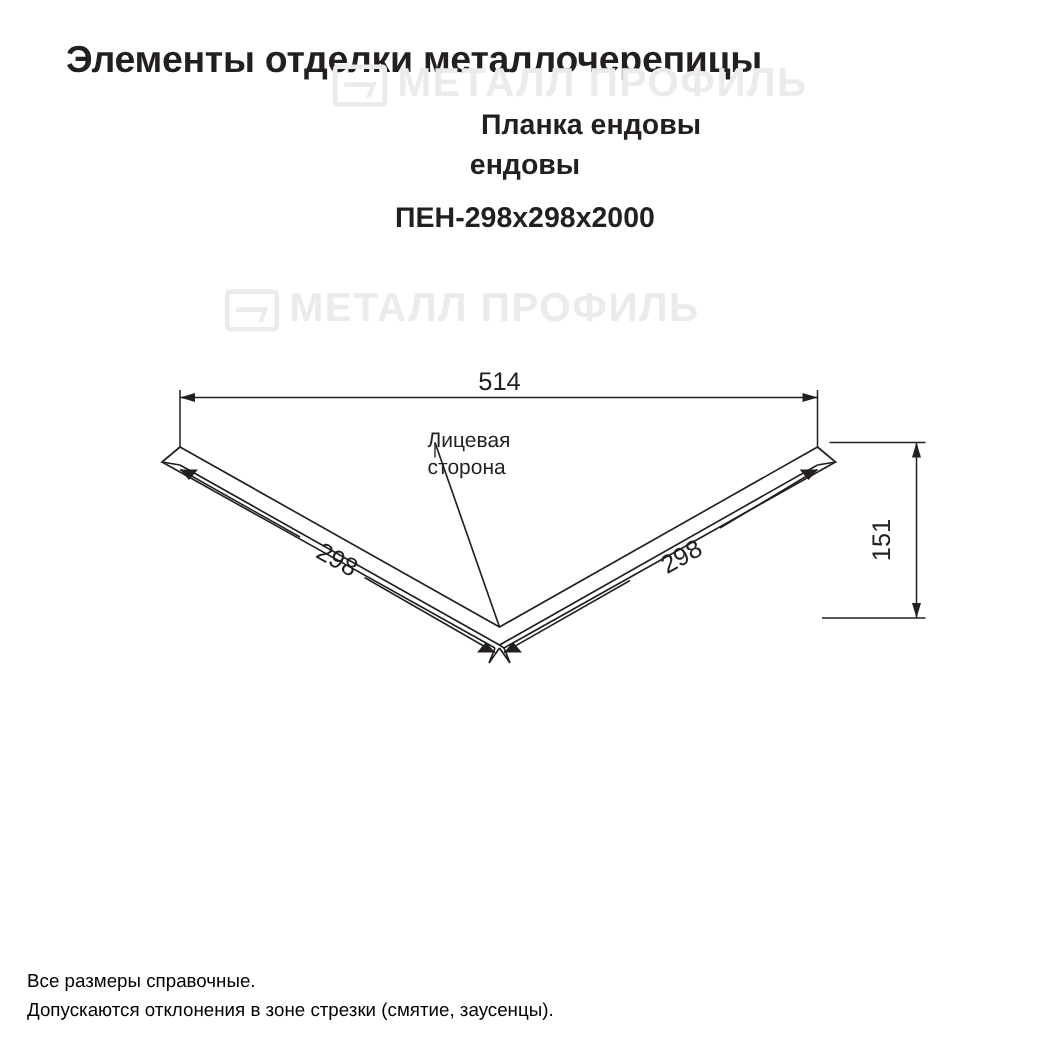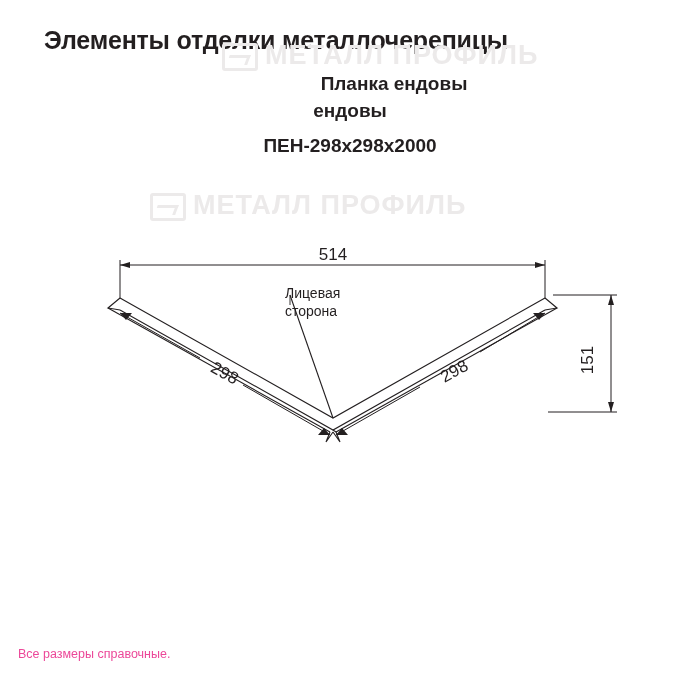--- a/index.html
+++ b/index.html
@@ -98,21 +98,21 @@
   }
   .wm1 { left: 222px; top: 40px; }
   .wm2 { left: 150px; top: 190px; }
   .footnotes {
     position: absolute;
     left: 18px;
     top: 645px;
     width: 660px;
     font-size: 12.5px;
     line-height: 19px;
-    color: #ec4899;
+    color: #000000;
   }
   .label {
     font-size: 17px;
     fill: #231f20;
     font-family: "Liberation Sans", sans-serif;
   }
   .label-small {
     font-size: 14px;
     fill: #231f20;
     font-family: "Liberation Sans", sans-serif;
@@ -198,15 +198,16 @@
         <line x1="480" y1="172" x2="545" y2="133"></line>
         <path d="M336 255 L348 255 L342 248 Z" fill="#231f20" stroke="none"></path>
         <path d="M545 133 L533 133 L539 140 Z" fill="#231f20" stroke="none"></path>
       </g>
 
     </svg>
   </div>
 
   <div class="footnotes">
     <div>Все размеры справочные.</div>
+    <div>Допускаются отклонения в зоне стрезки (смятие, заусенцы).</div>
   </div>
 
 </div>
 
 </body></html>

